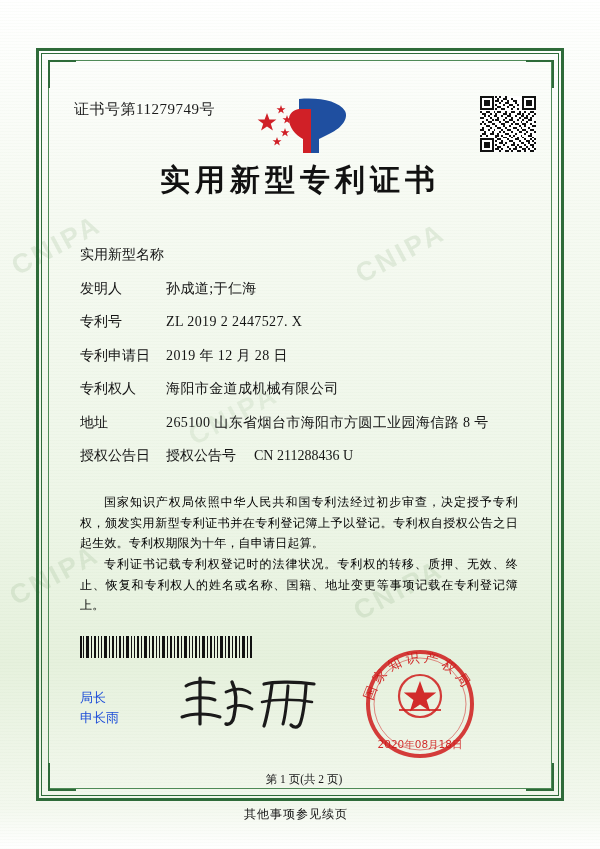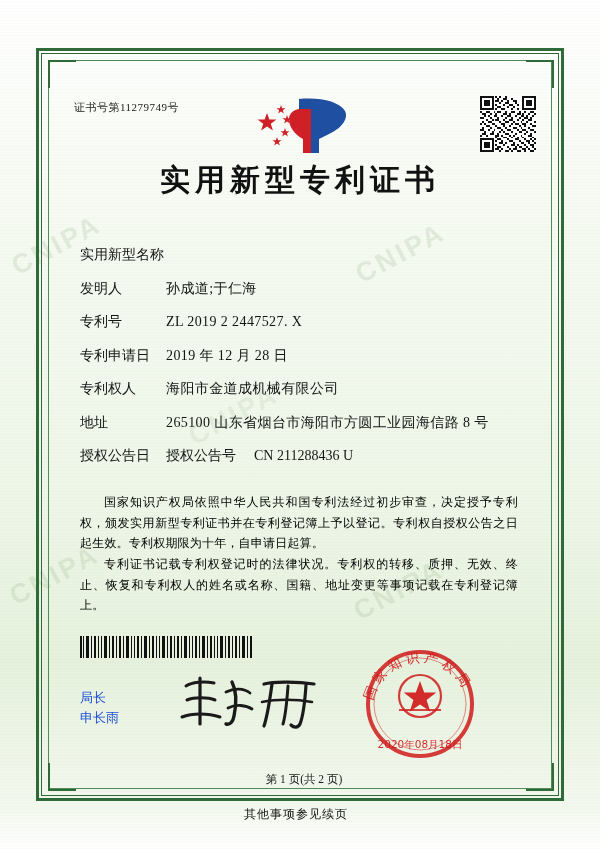--- a/index.html
+++ b/index.html
@@ -85,21 +85,21 @@
   }
   .corner.tl { left: 48px;  top: 60px;  border-right: none; border-bottom: none; }
   .corner.tr { left: 526px; top: 60px;  border-left: none;  border-bottom: none; }
   .corner.bl { left: 48px;  top: 763px; border-right: none; border-top: none; }
   .corner.br { left: 526px; top: 763px; border-left: none;  border-top: none; }
 
   
   .cert-no {
     position: absolute;
     left: 74px; top: 100px;
-    font-size: 11px;
+    font-size: 15px;
     color: #1b1b1b;
     letter-spacing: .5px;
   }
 
   
   .logo {
     position: absolute;
     left: 255px; top: 95px;
     width: 96px; height: 62px;
   }

